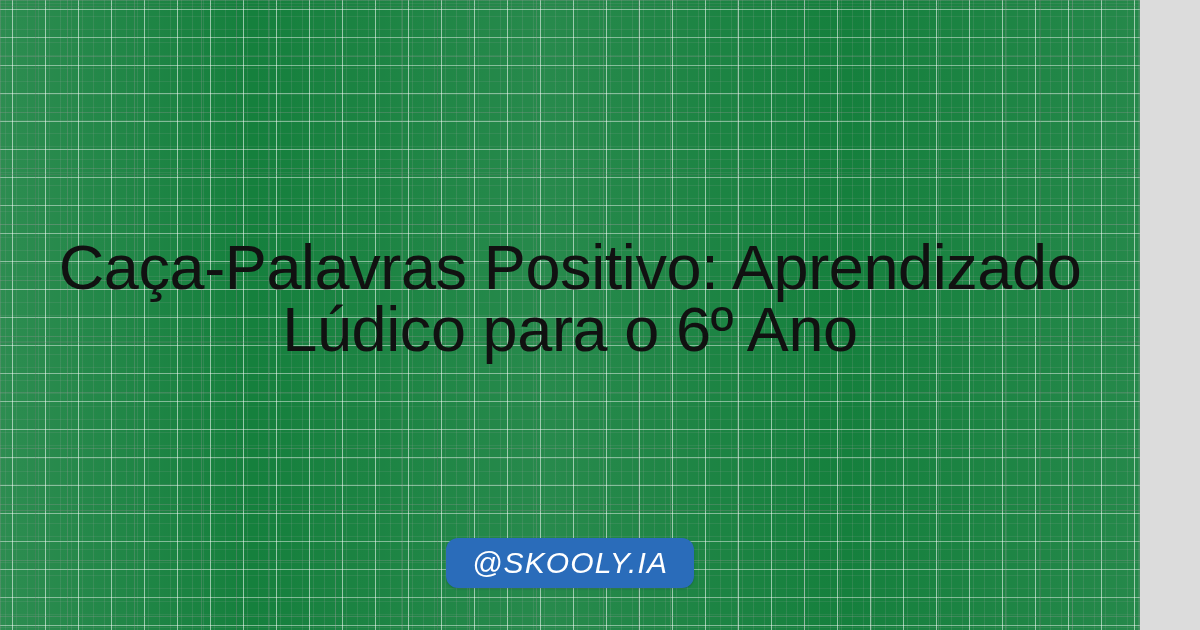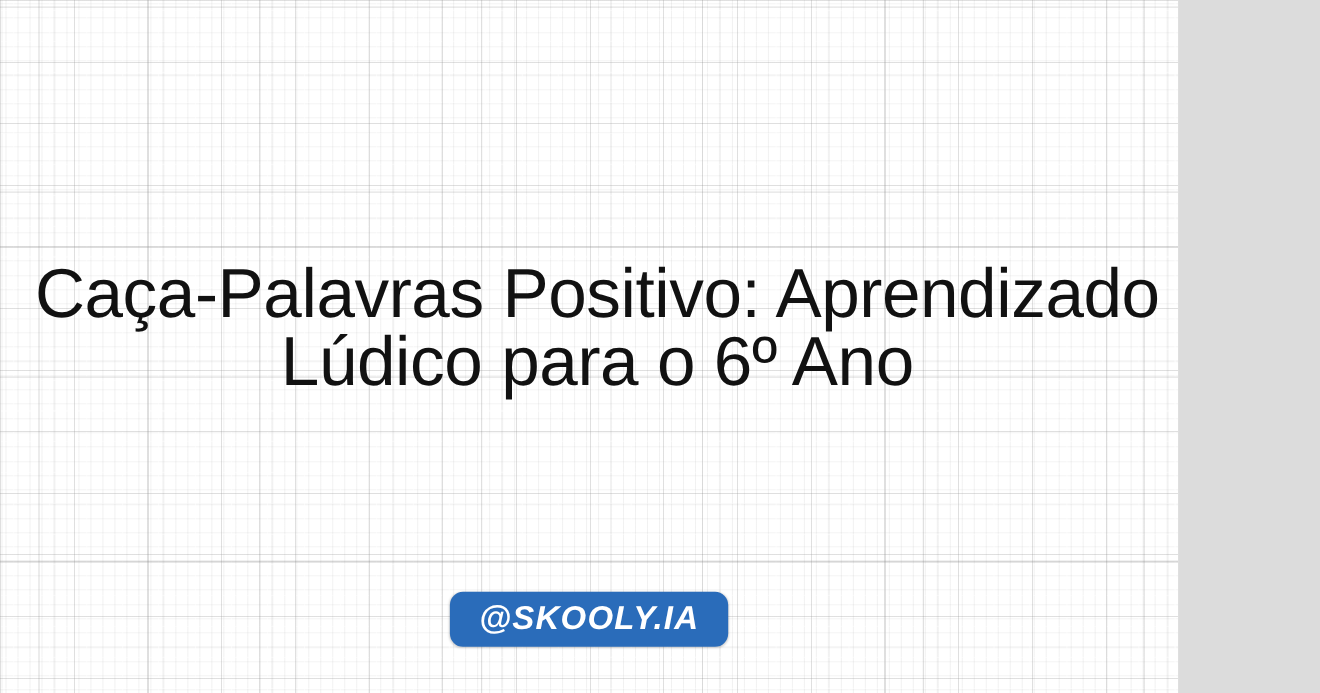--- a/index.html
+++ b/index.html
@@ -10,29 +10,28 @@
   body {
     width: 1200px;
     height: 630px;
     overflow: hidden;
     font-family: "Liberation Sans", sans-serif;
     background-color: #dcdcdc;
   }
 
   #card {
     position: relative;
-    width: 1056px;
+    width: 1140px;
     height: 630px;
-    background-color: #ffffff;
+    background-color: #15803d;
     overflow: hidden;
     display: flex;
     flex-direction: column;
     align-items: center;
     justify-content: flex-start;
-    padding-left: 15px;
   }
 
   
   .tex {
     position: absolute;
     inset: 0;
     pointer-events: none;
   }
 
   
@@ -143,21 +142,21 @@
     padding: 0 26px;
     border-radius: 12px;
     background-color: #2a6cba;
     box-shadow: 0 1px 2px rgba(0,0,0,0.18);
   }
 
   #handle-badge .handle-text {
     color: #ffffff;
     font-family: "Liberation Sans", sans-serif;
     font-size: 30px;
-    font-weight: 700;
+    font-weight: 400;
     font-style: italic;
     letter-spacing: 1.1px;
     line-height: 1;
     white-space: nowrap;
   }
 </style>
 </head>
 <body>
 
 <div id="card">

